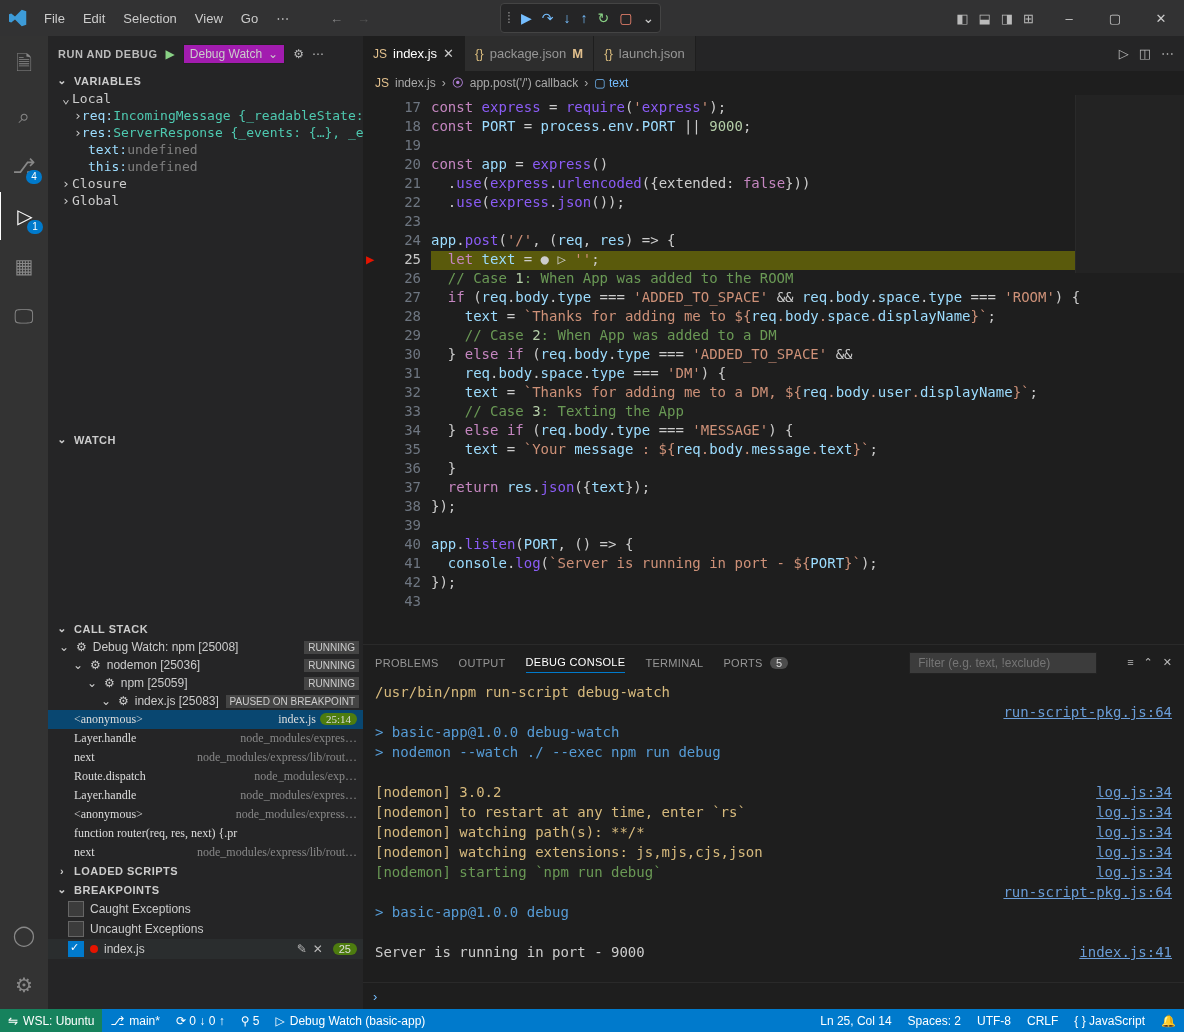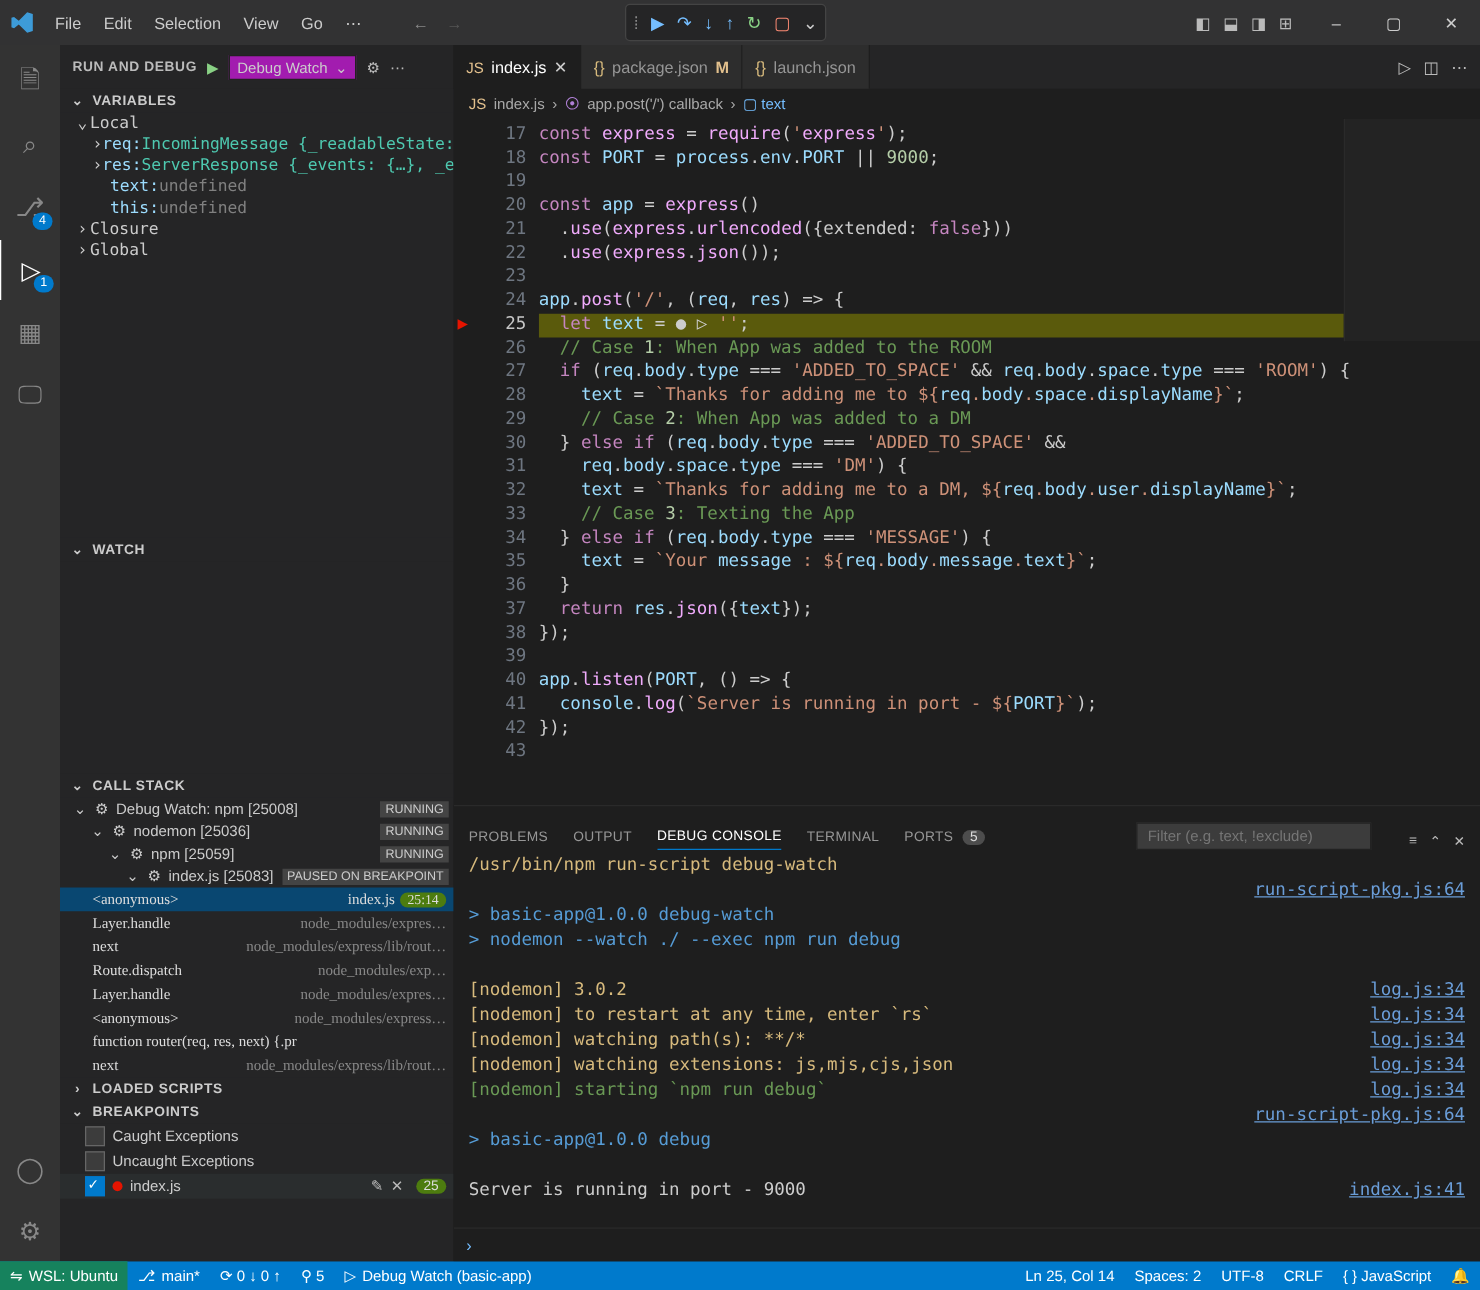--- a/index.html
+++ b/index.html
@@ -61,24 +61,24 @@
 .breadcrumb{height:24px;display:flex;align-items:center;padding:0 12px;gap:6px;color:#a9a9a9;font-size:12px}
 .breadcrumb .js{color:#e2c08d}
 .code-area{display:flex;flex:1;position:relative;font-family:Consolas,monospace;font-size:14px;overflow:hidden}
 .gutter{width:58px;text-align:right;color:#6e7681;padding:4px 10px 0 0;user-select:none}
 .gutter .ln{height:19px}
 .gutter .ln.cur{color:#c6c6c6}
 .codelines{padding:4px 0 0 0;flex:1;white-space:pre;overflow:hidden}
 .codelines .cl{height:19px}
 .hl{background:#5a5a0c}
 .bpmark{position:absolute;left:3px;color:#e51400;font-size:14px}
-.c-kw{color:#c586c0}.c-id{color:#9cdcfe}.c-fn{color:#f0abfc}.c-str{color:#ce9178}.c-num{color:#b5cea8}.c-cmt{color:#6a9955}
+.c-kw{color:#c586c0}.c-id{color:#9cdcfe}.c-fn{color:#8b5cf6}.c-str{color:#ce9178}.c-num{color:#b5cea8}.c-cmt{color:#6a9955}
 .minimap{position:absolute;right:0;top:0;width:100px;height:170px;background:#232323;border-left:1px solid #2a2a2a;overflow:hidden;font-size:3px;line-height:3px;padding:4px;color:#567}
 .panel{height:364px;background:#1e1e1e;border-top:1px solid #2a2a2a;display:flex;flex-direction:column}
-.panel-tabs{height:35px;display:flex;align-items:flex-end;padding:0 12px;gap:20px;color:#969696;font-size:11px}
+.panel-tabs{height:35px;display:flex;align-items:center;padding:0 12px;gap:20px;color:#969696;font-size:11px}
 .panel-tabs .pt{padding:4px 0;letter-spacing:.3px}
 .panel-tabs .pt.active{color:#fff;border-bottom:1px solid #007acc}
 .panel-tabs .filter{margin-left:auto;background:#3c3c3c;border:1px solid #222;padding:3px 8px;font-size:12px;width:170px;color:#888}
 .panel-tabs .picons{display:flex;gap:10px;color:#bbb;margin-left:10px}
 .console{flex:1;overflow:auto;padding:4px 12px;font-family:Consolas,monospace;font-size:14px}
 .console .row{display:flex;justify-content:space-between;height:20px}
 .console .src{color:#6a9dd8;text-decoration:underline}
 .y{color:#d7ba7d}.b{color:#569cd6}.g{color:#6a9955}.w{color:#ccc}
 .panel-input{height:26px;border-top:1px solid #2a2a2a;display:flex;align-items:center;padding:0 10px;color:#75beff}
 .statusbar{height:23px;background:#007acc;display:flex;align-items:center;color:#fff;font-size:12px}

